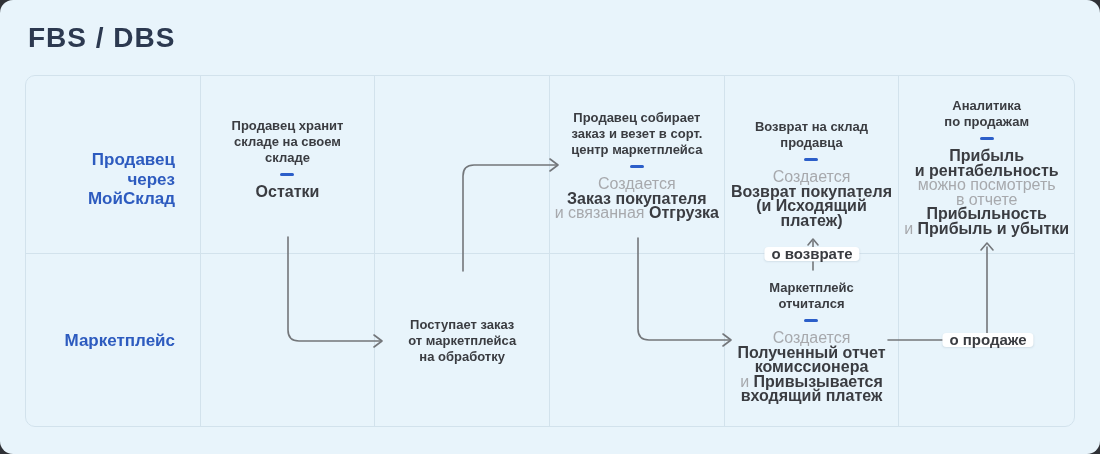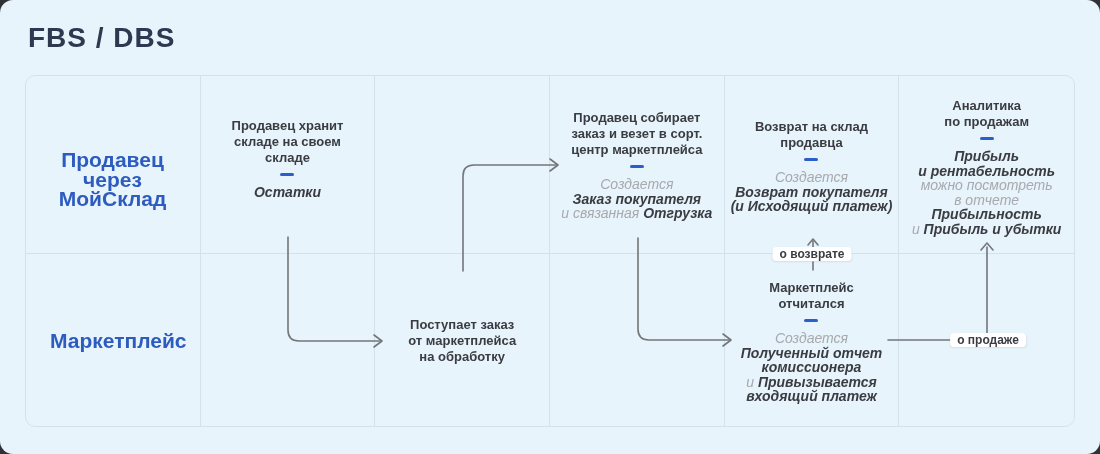--- a/index.html
+++ b/index.html
@@ -25,51 +25,51 @@
     box-sizing:border-box;
   }
   .cell{
     border-right:1px solid var(--border,#d2e2ec);
     border-bottom:1px solid var(--border,#d2e2ec);
     box-sizing:border-box;text-align:center;
   }
   .cell:nth-child(6n){border-right:none;}
   .cell:nth-child(n+7){border-bottom:none;}
   .row-label{
-    text-align:center;padding:74px 18px 0 24px;
+    text-align:right;padding:74px 18px 0 24px;
     color:var(--accent_blue,#2d5bbf);
-    font-weight:700;font-size:21px;line-height:19.5px;
+    font-weight:700;font-size:17px;line-height:19.5px;
   }
   .row-label.mp{padding-top:77px;}
   .row-label .lbl{display:block;max-width:125px;}
   .cell-title{
     font-size:13px;font-weight:700;line-height:16px;
     color:var(--text_dark,#3a3c41);
   }
   .dash{
     width:14px;height:3px;border-radius:2px;
     background:var(--dash_blue,#2b5ec9);
     margin:7px auto 9px auto;
   }
-  .sub{font-size:14px;line-height:14.5px;font-style:italic;}
+  .sub{font-size:16px;line-height:14.5px;}
   .sub .g{color:var(--text_gray,#a7a9ad);font-weight:400;}
   .sub .b{color:var(--text_dark,#3a3c41);font-weight:700;}
   .pt-store{padding-top:42px;text-align:center;}
   .pt-ship{padding-top:34px;}
   .pt-return{padding-top:43px;}
   .pt-analytics{padding-top:22px;}
   .pt-order{padding-top:63px;}
   .pt-reported{padding-top:26px;}
   .arrows{position:absolute;left:0;top:0;width:1100px;height:454px;pointer-events:none;}
   .arrows path{fill:none;stroke:var(--arrow_gray,#73767a);stroke-width:1.6;stroke-linecap:round;stroke-linejoin:round;}
   .badge{
     position:absolute;transform:translateX(-50%);
     background:var(--badge_bg,#ffffff);
     color:var(--text_dark,#3a3c41);
-    font-size:12px;font-weight:700;line-height:14px;
+    font-size:15px;font-weight:700;line-height:14px;
     padding:0 7px;border-radius:4px;
     box-shadow:0 1px 2px rgba(40,60,80,0.10);
     white-space:nowrap;z-index:3;text-align:right;
   }
   .badge-return{left:812px;top:247px;}
   .badge-sale{left:988px;top:333px;}
 </style>
 </head>
 <body>
 

